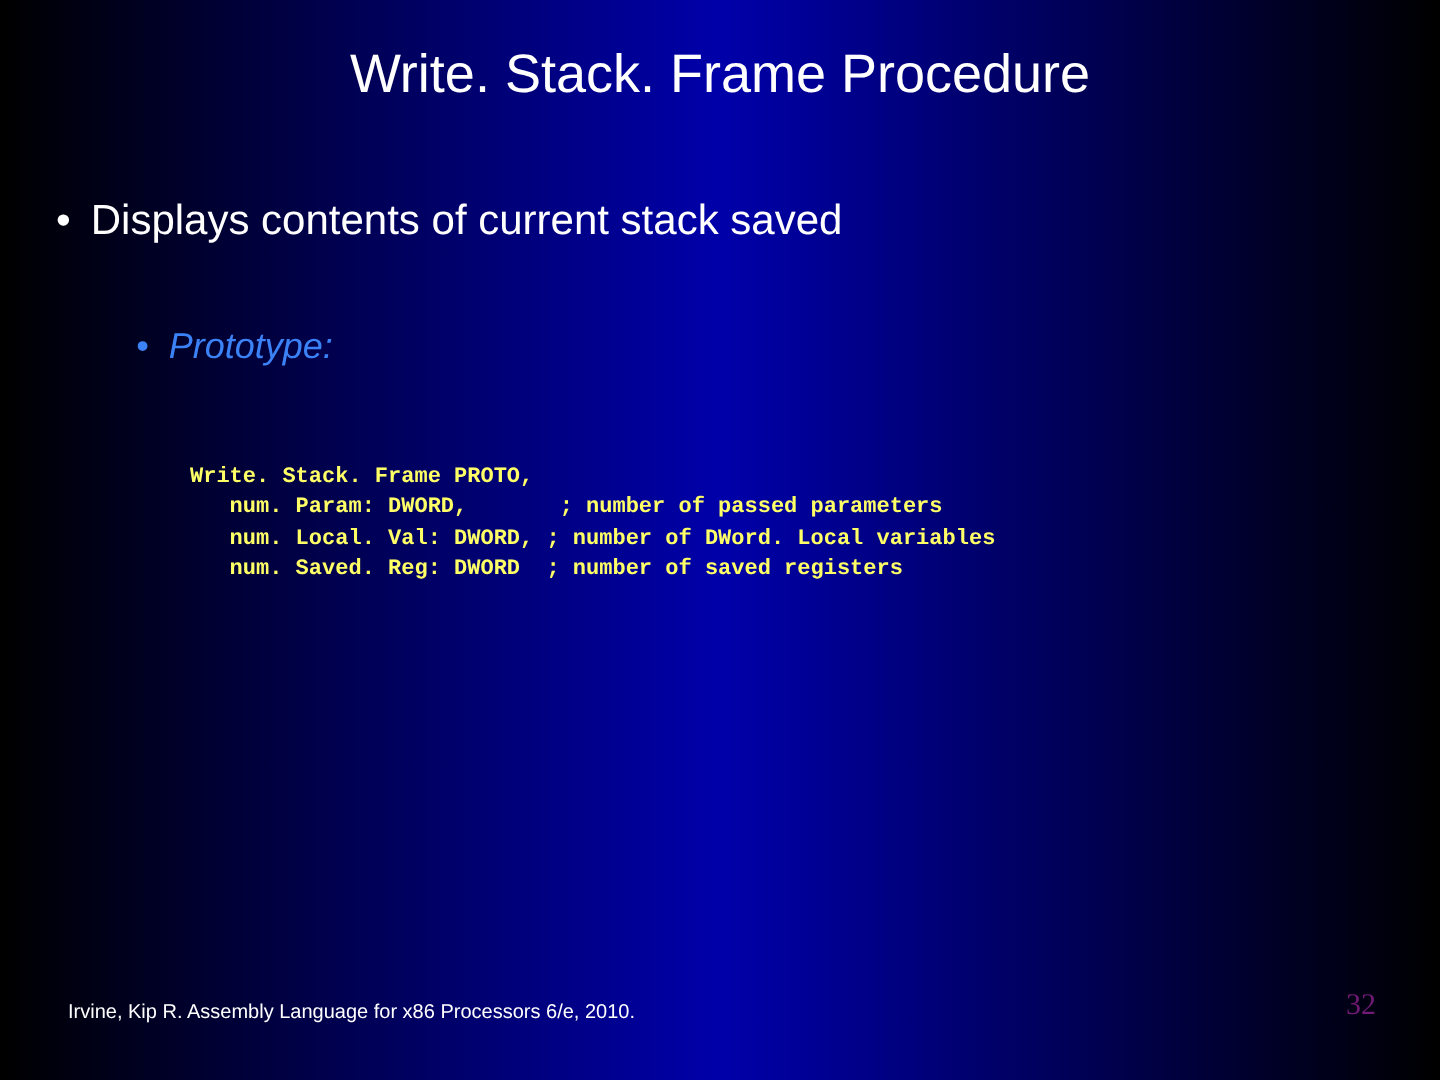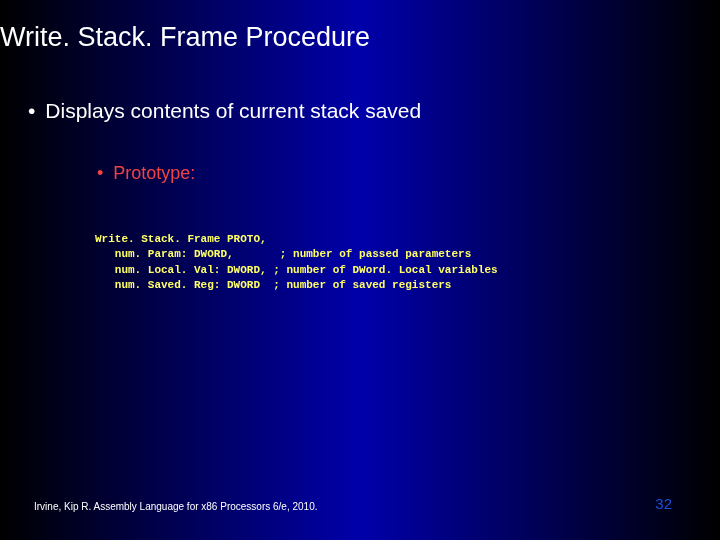--- a/index.html
+++ b/index.html
@@ -6,37 +6,38 @@
   body {
     width: 720px;
     height: 540px;
     background: linear-gradient(to right, #000000 0%, #000033 15%, #0000aa 50%, #000033 85%, #000000 100%);
     font-family: Arial, Helvetica, sans-serif;
     color: #ffffff;
     position: relative;
     overflow: hidden;
   }
   .title {
-    text-align: left;
+    text-align: center;
     font-size: 27px;
     color: #ffffff;
     padding-top: 22px;
     font-weight: normal;
   }
   .bullet-1 {
     font-size: 21px;
     color: #ffffff;
     padding-left: 28px;
     padding-top: 46px;
   }
   .bullet-2 {
     font-size: 18px;
-    color: #ef4444;
-    padding-left: 97px;
+    color: #3b82f6;
+    padding-left: 68px;
     padding-top: 40px;
+    font-style: italic;
   }
   .code-block {
     font-family: "Courier New", Courier, monospace;
     font-size: 11px;
     font-weight: bold;
     color: #ffff66;
     padding-left: 95px;
     padding-top: 48px;
     white-space: pre;
     line-height: 1.4;
@@ -44,23 +45,24 @@
   .footer {
     position: absolute;
     bottom: 28px;
     left: 34px;
     font-size: 10px;
     color: #ffffff;
   }
   .pagenum {
     position: absolute;
     bottom: 28px;
-    right: 48px;
+    right: 32px;
     font-size: 15px;
-    color: #1d4ed8;
+    color: #701a75;
+    font-family: Liberation Serif, serif;
   }
   .bull { padding-right: 10px; }
 </style>
 </head>
 <body>
 
 <h1 class="title">Write. Stack. Frame Procedure</h1>
 
 <div class="bullet-1">
   <span class="bull">•</span><span>Displays contents of current stack saved</span>

